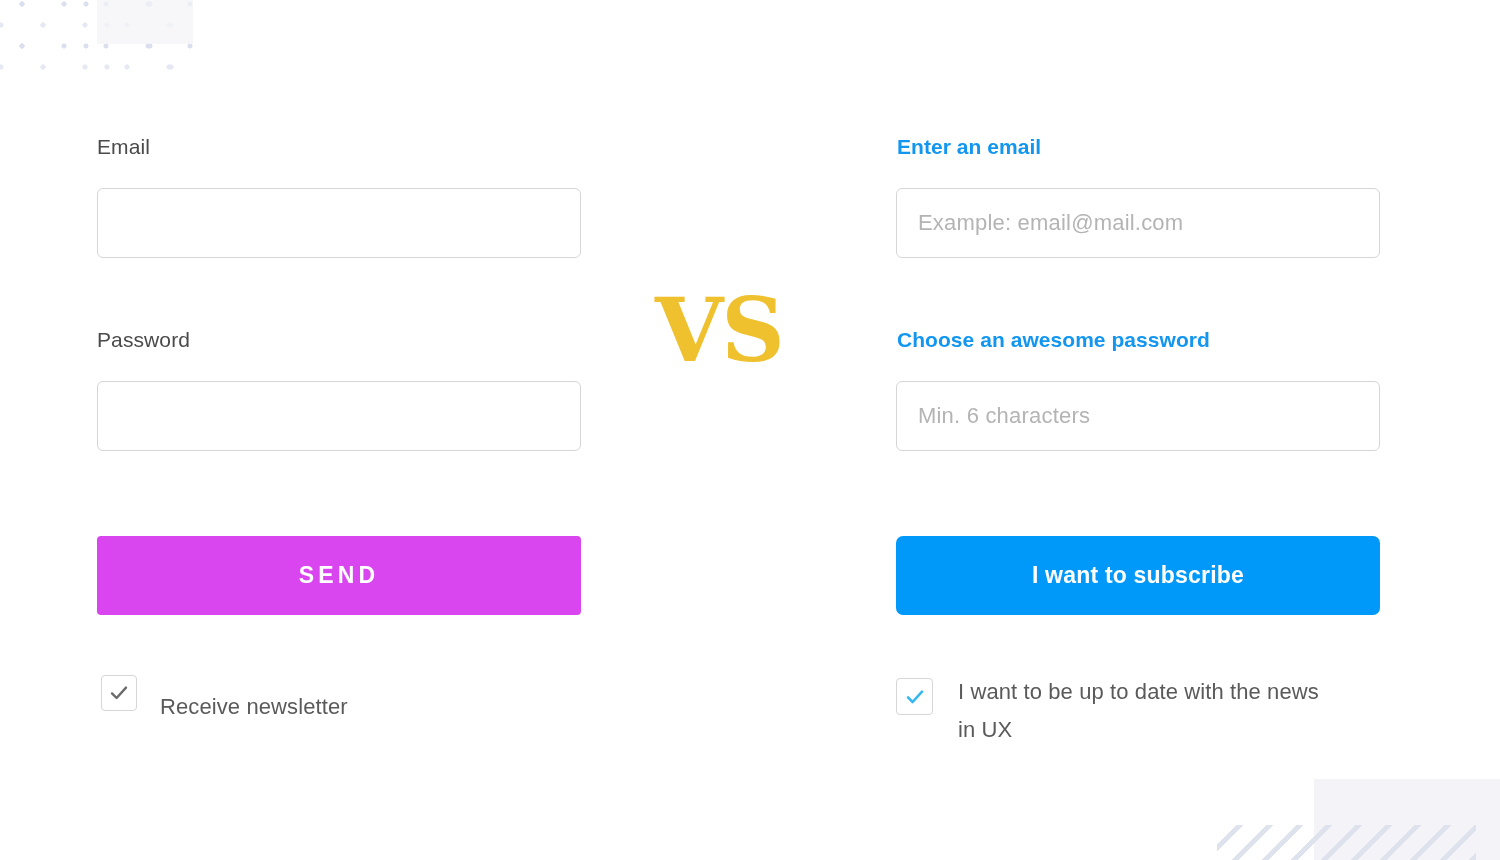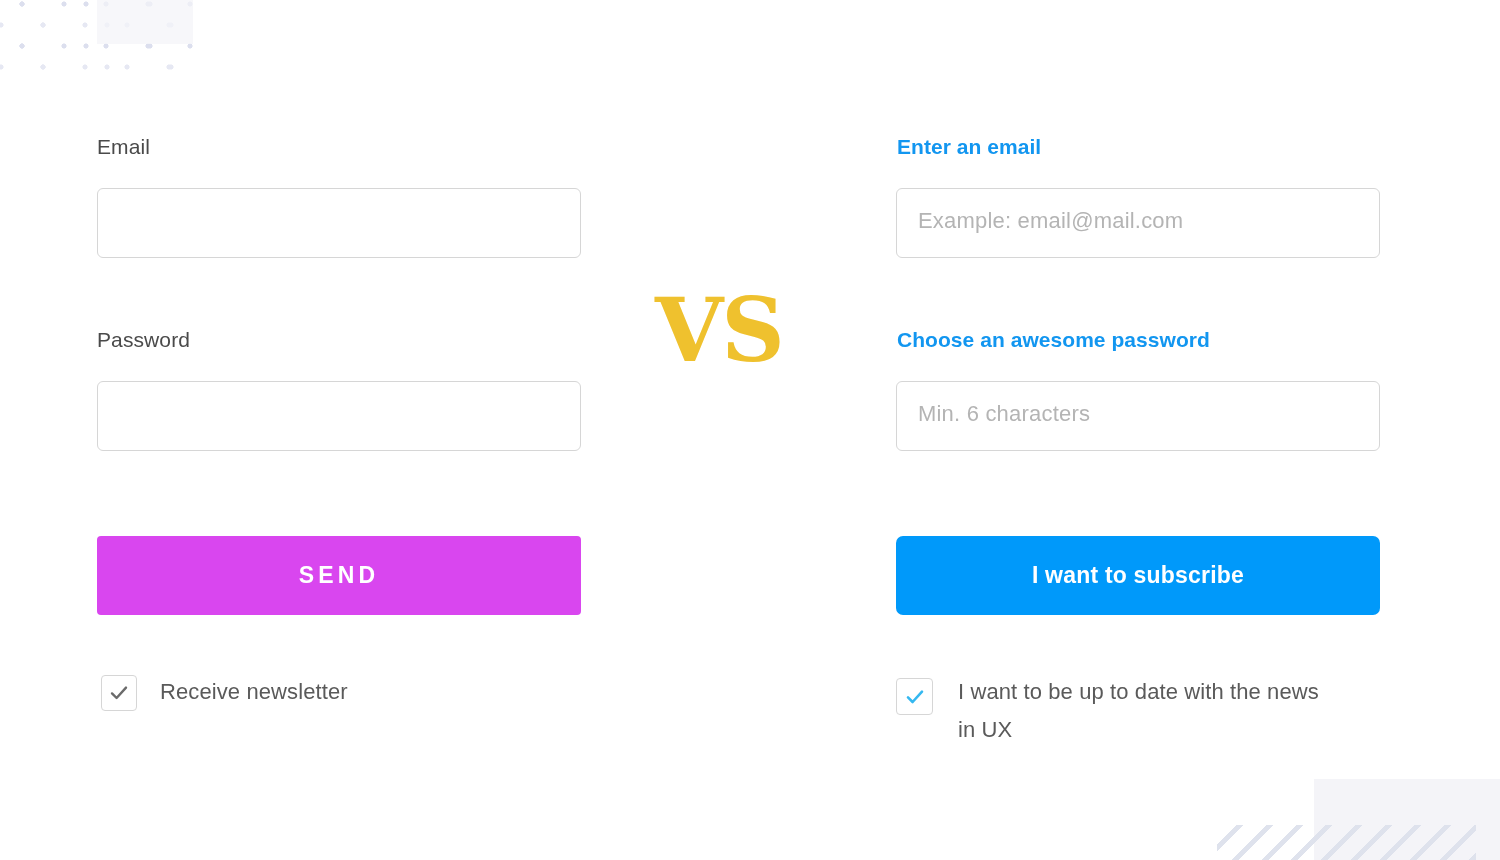--- a/index.html
+++ b/index.html
@@ -120,21 +120,21 @@
   
   .text-input {
     display: block;
     width: 484px;
     height: 70px;
     border: 1px solid #d6d6d6;
     border-radius: 6px;
     background: #ffffff;
     padding: 0 21px;
     font-family: "Liberation Sans", sans-serif;
-    font-size: 16px;
+    font-size: 22px;
     color: #4a4a4a;
     outline: none;
   }
   .text-input::placeholder {
     color: #b4b4b4;
     font-size: 22px;
     letter-spacing: 0.2px;
   }
 
   
@@ -230,21 +230,21 @@
     <div class="abs" style="left:0px; top:536px;">
       <button class="btn btn-dark">SEND</button>
     </div>
 
     <div class="abs check-row" style="left:4px; top:675px;">
       <div class="checkbox">
         <svg width="22" height="22" viewBox="0 0 22 22">
           <path d="M4 11.4 L8.6 16 L18 5.6" fill="none" stroke="#6b6b6b" stroke-width="2.4" stroke-linecap="round" stroke-linejoin="round"></path>
         </svg>
       </div>
-      <div class="check-label" style="margin-left:23px; margin-top:6px;">Receive newsletter</div>
+      <div class="check-label" style="margin-left:23px; margin-top:21px;">Receive newsletter</div>
     </div>
 
   </div>
 
   <div class="col-right">
 
     <div class="abs" style="left:1px; top:136px;">
       <div class="field-label accent">Enter an email</div>
     </div>
 

